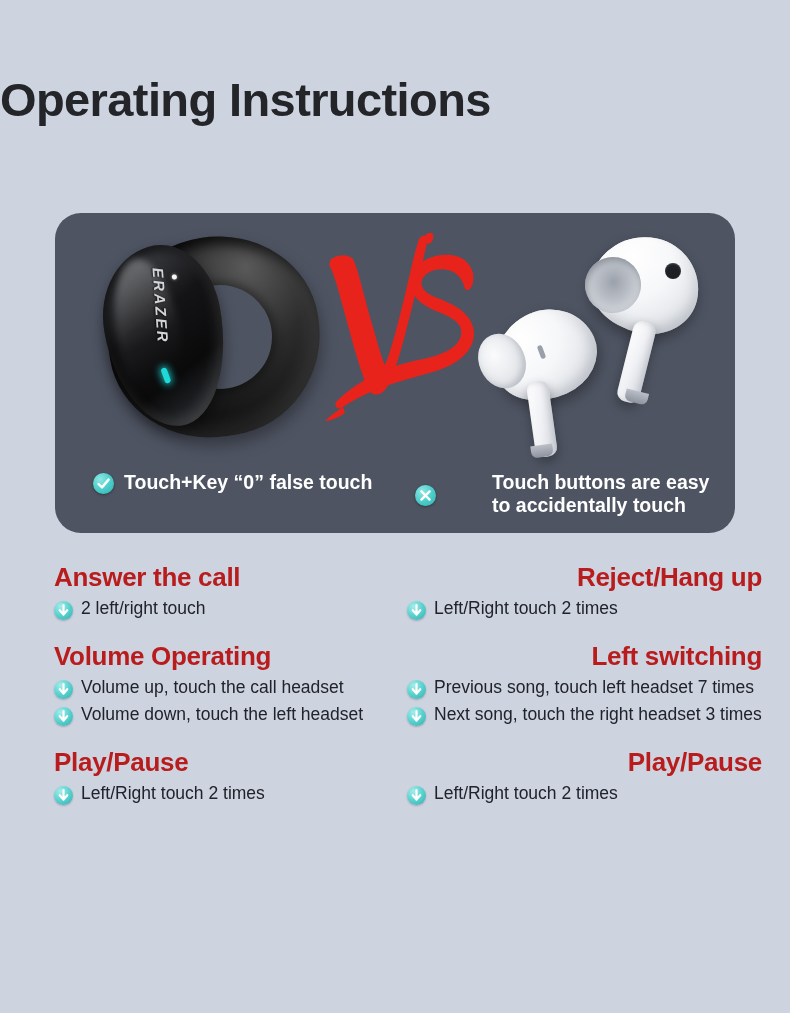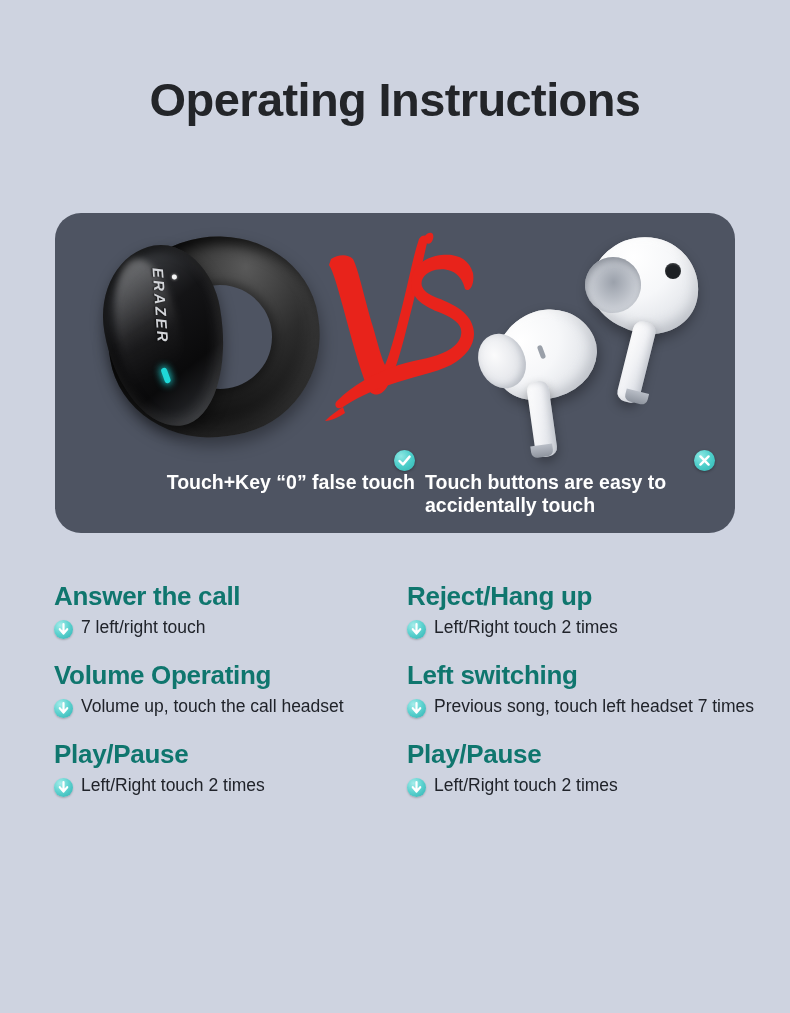--- a/index.html
+++ b/index.html
@@ -13,21 +13,21 @@
   body {
     background: #ced3e0;
     font-family: "Liberation Sans", "DejaVu Sans", sans-serif;
     color: #1d1f24;
     overflow: hidden;
     position: relative;
   }
 
   
   .page-title {
-    text-align: center;
+    text-align: left;
     font-size: 47px;
     font-weight: bold;
     letter-spacing: -0.6px;
     color: #232529;
     padding-top: 76px;
     line-height: 1.0;
   }
 
   
   .compare-card {
@@ -237,31 +237,30 @@
     position: absolute;
     left: 0;
     right: 0;
     bottom: 16px;
     display: flex;
     align-items: flex-start;
     padding: 0 20px;
   }
   .caption {
     display: flex;
-    align-items: flex-end;
-    gap: 0;
+    align-items: center;
+    gap: 10px;
     color: #ffffff;
     font-size: 19.5px;
     font-weight: bold;
     line-height: 1.18;
-    flex-direction: column;
   }
   .caption-left  { flex: 0 0 auto; width: 340px; padding-left: 18px; }
   .caption-right { flex: 1 1 auto; }
-  .caption-right .cap-text { max-width: 290px; }
+  .caption-right .cap-text { max-width: 290px; margin-left: 46px; }
 
   .badge {
     flex: 0 0 auto;
     width: 21px;
     height: 21px;
     border-radius: 50%;
     background: radial-gradient(circle at 34% 30%, #8fe8e4 0%, #4ecfcb 48%, #2fb3b0 100%);
     position: relative;
     margin-top: 2px;
     box-shadow: 0 1px 3px rgba(0,0,0,.35);
@@ -271,32 +270,31 @@
   
   .instructions {
     position: absolute;
     left: 0;
     top: 563px;
     width: 790px;
     display: flex;
   }
   .col { width: 395px; padding: 0 12px; }
   .col-left  { padding-left: 54px; padding-right: 8px; }
-  .col-right { padding-left: 12px; padding-right: 28px; }
+  .col-right { padding-left: 12px; padding-right: 28px; text-align: right; }
 
   .section { margin-bottom: 22px; }
 
   .section-title {
     font-size: 26px;
     font-weight: bold;
-    color: #0f766e;
+    color: #b91c1c;
     letter-spacing: -0.3px;
     line-height: 1.15;
     margin-bottom: 3px;
-    margin-top: 19px;
   }
 
   .bullet {
     display: flex;
     align-items: flex-start;
     gap: 8px;
     margin-top: 5px;
   }
   .bullet-icon {
     flex: 0 0 auto;
@@ -406,34 +404,42 @@
   <div class="col col-left">
 
     <div class="section">
       <div class="section-title">Answer the call</div>
       <div class="bullet">
         <span class="bullet-icon">
           <svg viewBox="0 0 19 19" xmlns="http://www.w3.org/2000/svg" aria-hidden="true">
             <path d="M9.5 4 L9.5 11 M9.5 13.6 L5.8 9.2 M9.5 13.6 L13.2 9.2" fill="none" stroke="#ffffff" stroke-width="2.2" stroke-linecap="round" stroke-linejoin="round"></path>
           </svg>
         </span>
-        <span class="bullet-text">7 left/right touch</span>
+        <span class="bullet-text">2 left/right touch</span>
       </div>
     </div>
 
     <div class="section">
       <div class="section-title">Volume Operating</div>
       <div class="bullet">
         <span class="bullet-icon">
           <svg viewBox="0 0 19 19" xmlns="http://www.w3.org/2000/svg" aria-hidden="true">
             <path d="M9.5 4 L9.5 11 M9.5 13.6 L5.8 9.2 M9.5 13.6 L13.2 9.2" fill="none" stroke="#ffffff" stroke-width="2.2" stroke-linecap="round" stroke-linejoin="round"></path>
           </svg>
         </span>
         <span class="bullet-text">Volume up, touch the call headset</span>
       </div>
+      <div class="bullet">
+        <span class="bullet-icon">
+          <svg viewBox="0 0 19 19" xmlns="http://www.w3.org/2000/svg" aria-hidden="true">
+            <path d="M9.5 4 L9.5 11 M9.5 13.6 L5.8 9.2 M9.5 13.6 L13.2 9.2" fill="none" stroke="#ffffff" stroke-width="2.2" stroke-linecap="round" stroke-linejoin="round"></path>
+          </svg>
+        </span>
+        <span class="bullet-text">Volume down, touch the left headset</span>
+      </div>
     </div>
 
     <div class="section">
       <div class="section-title">Play/Pause</div>
       <div class="bullet">
         <span class="bullet-icon">
           <svg viewBox="0 0 19 19" xmlns="http://www.w3.org/2000/svg" aria-hidden="true">
             <path d="M9.5 4 L9.5 11 M9.5 13.6 L5.8 9.2 M9.5 13.6 L13.2 9.2" fill="none" stroke="#ffffff" stroke-width="2.2" stroke-linecap="round" stroke-linejoin="round"></path>
           </svg>
         </span>
@@ -458,20 +464,28 @@
 
     <div class="section">
       <div class="section-title">Left switching</div>
       <div class="bullet">
         <span class="bullet-icon">
           <svg viewBox="0 0 19 19" xmlns="http://www.w3.org/2000/svg" aria-hidden="true">
             <path d="M9.5 4 L9.5 11 M9.5 13.6 L5.8 9.2 M9.5 13.6 L13.2 9.2" fill="none" stroke="#ffffff" stroke-width="2.2" stroke-linecap="round" stroke-linejoin="round"></path>
           </svg>
         </span>
         <span class="bullet-text">Previous song, touch left headset 7 times</span>
+      </div>
+      <div class="bullet">
+        <span class="bullet-icon">
+          <svg viewBox="0 0 19 19" xmlns="http://www.w3.org/2000/svg" aria-hidden="true">
+            <path d="M9.5 4 L9.5 11 M9.5 13.6 L5.8 9.2 M9.5 13.6 L13.2 9.2" fill="none" stroke="#ffffff" stroke-width="2.2" stroke-linecap="round" stroke-linejoin="round"></path>
+          </svg>
+        </span>
+        <span class="bullet-text">Next song, touch the right headset 3 times</span>
       </div>
     </div>
 
     <div class="section">
       <div class="section-title">Play/Pause</div>
       <div class="bullet">
         <span class="bullet-icon">
           <svg viewBox="0 0 19 19" xmlns="http://www.w3.org/2000/svg" aria-hidden="true">
             <path d="M9.5 4 L9.5 11 M9.5 13.6 L5.8 9.2 M9.5 13.6 L13.2 9.2" fill="none" stroke="#ffffff" stroke-width="2.2" stroke-linecap="round" stroke-linejoin="round"></path>
           </svg>

